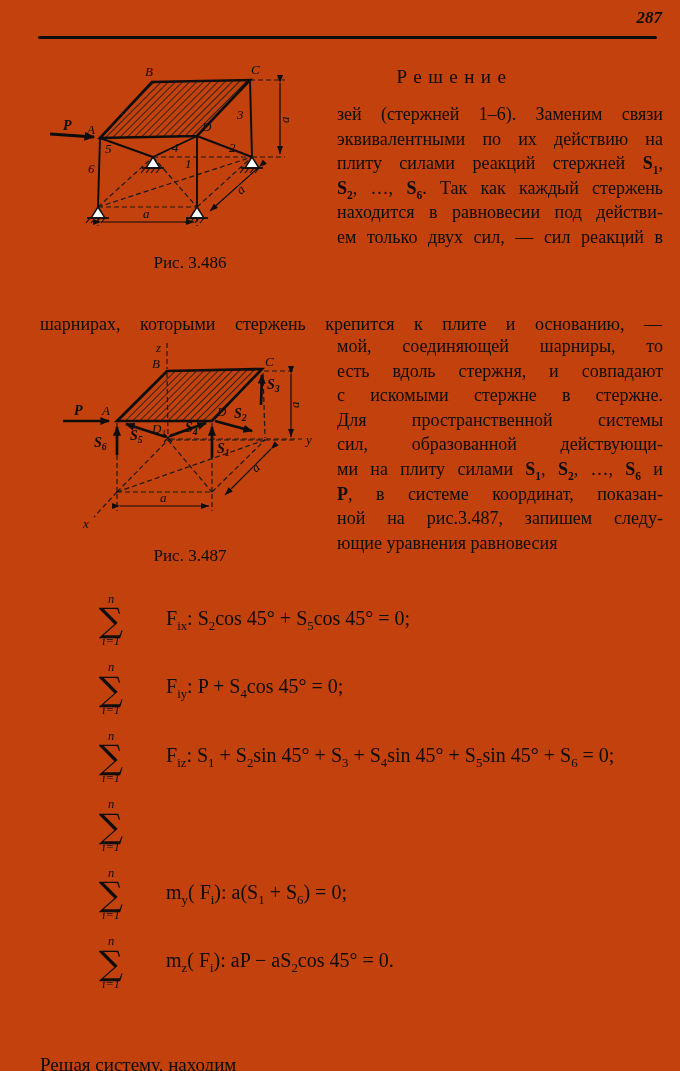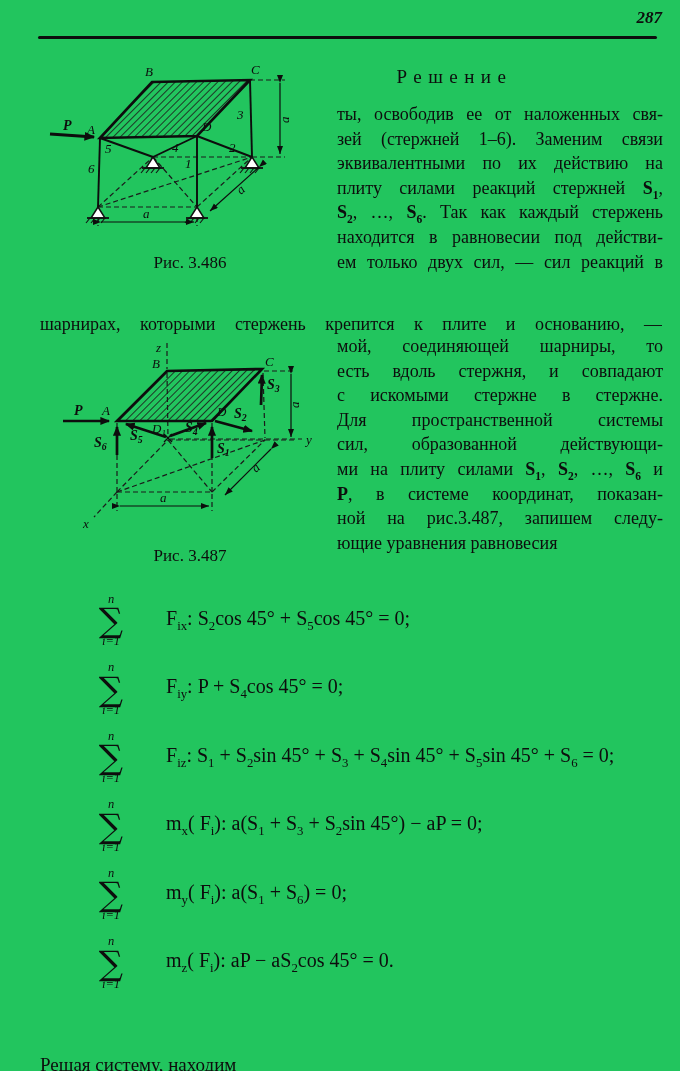--- a/index.html
+++ b/index.html
@@ -1,16 +1,16 @@
 <!DOCTYPE html>
 <html><head>
 <meta charset="utf-8">
 <style>
   html,body{margin:0;padding:0;background:#e8e8e4;}
-  #page{position:relative;width:680px;height:1071px;background:#22c55e;overflow:hidden;
+  #page{position:relative;width:680px;height:1071px;background:#c2410c;overflow:hidden;
         font-family:"Liberation Serif","DejaVu Serif",serif;color:#0d0d0d;}
   .abs{position:absolute;}
   #page-number{top:8px;left:618px;width:44px;font-size:17px;font-weight:bold;font-style:italic;text-align:right;}
   #top-rule{top:36px;left:38px;width:619px;height:2.6px;background:#0d0d0d;border-radius:2px;}
   #heading{top:66px;left:337px;width:235px;text-align:center;font-size:19px;letter-spacing:.34em;}
   .col{width:326px;font-size:18px;}
   #col1{top:102px;left:337px;}
   #fullline{top:312px;left:40px;width:622px;font-size:18px;}
   #col2{top:334px;left:337px;}
   .jline{height:24.6px;line-height:24.6px;overflow:hidden;text-align:justify;}
@@ -116,21 +116,20 @@
         <text x="43" y="117" class="fl"><tspan>6</tspan></text>
         <text x="192" y="63" class="fl"><tspan>3</tspan></text>
         <text x="244" y="67" class="fl" transform="rotate(-90 244 67)"><tspan>a</tspan></text>
         <text x="196" y="139" class="fl" transform="rotate(-42 196 139)"><tspan>a</tspan></text>
         <text x="98" y="162" class="fl"><tspan>a</tspan></text>
       </g>
   </svg>
   <div class="abs caption" id="cap1">Рис. 3.486</div>
 
   <div class="abs col" id="col1">
-      <div class="jline">ты, освободив ее от наложенных свя-</div>
       <div class="jline">зей (стержней 1–6). Заменим связи</div>
       <div class="jline">эквивалентными по их действию на</div>
       <div class="jline">плиту силами реакций стержней <b>S<sub>1</sub></b>,</div>
       <div class="jline"><b>S<sub>2</sub></b>, …, <b>S<sub>6</sub></b>. Так как каждый стержень</div>
       <div class="jline">находится в равновесии под действи-</div>
       <div class="jline">ем только двух сил, — сил реакций в</div>
     </div>
   <div class="abs" id="fullline">
     <div class="jline">шарнирах, которыми стержень крепится к плите и основанию, —</div>
   </div>
@@ -249,21 +248,20 @@
           <div class="ssub">i=1</div>
         </div>
         <div class="eqbody">F<sub>iz</sub>:  S<sub>1</sub> + S<sub>2</sub>sin 45° + S<sub>3</sub> + S<sub>4</sub>sin 45° + S<sub>5</sub>sin 45° + S<sub>6</sub> = 0;</div>
       </div>
       <div class="eq-row">
         <div class="sigma">
           <div class="ssup">n</div>
           <div class="schar">∑</div>
           <div class="ssub">i=1</div>
         </div>
-        <div class="eqbody">m<sub>x</sub>( F<sub>i</sub>): a(S<sub>1</sub> + S<sub>3</sub> + S<sub>2</sub>sin 45°) − aP = 0;</div>
       </div>
       <div class="eq-row">
         <div class="sigma">
           <div class="ssup">n</div>
           <div class="schar">∑</div>
           <div class="ssub">i=1</div>
         </div>
         <div class="eqbody">m<sub>y</sub>( F<sub>i</sub>):  a(S<sub>1</sub> + S<sub>6</sub>) = 0;</div>
       </div>
       <div class="eq-row">

